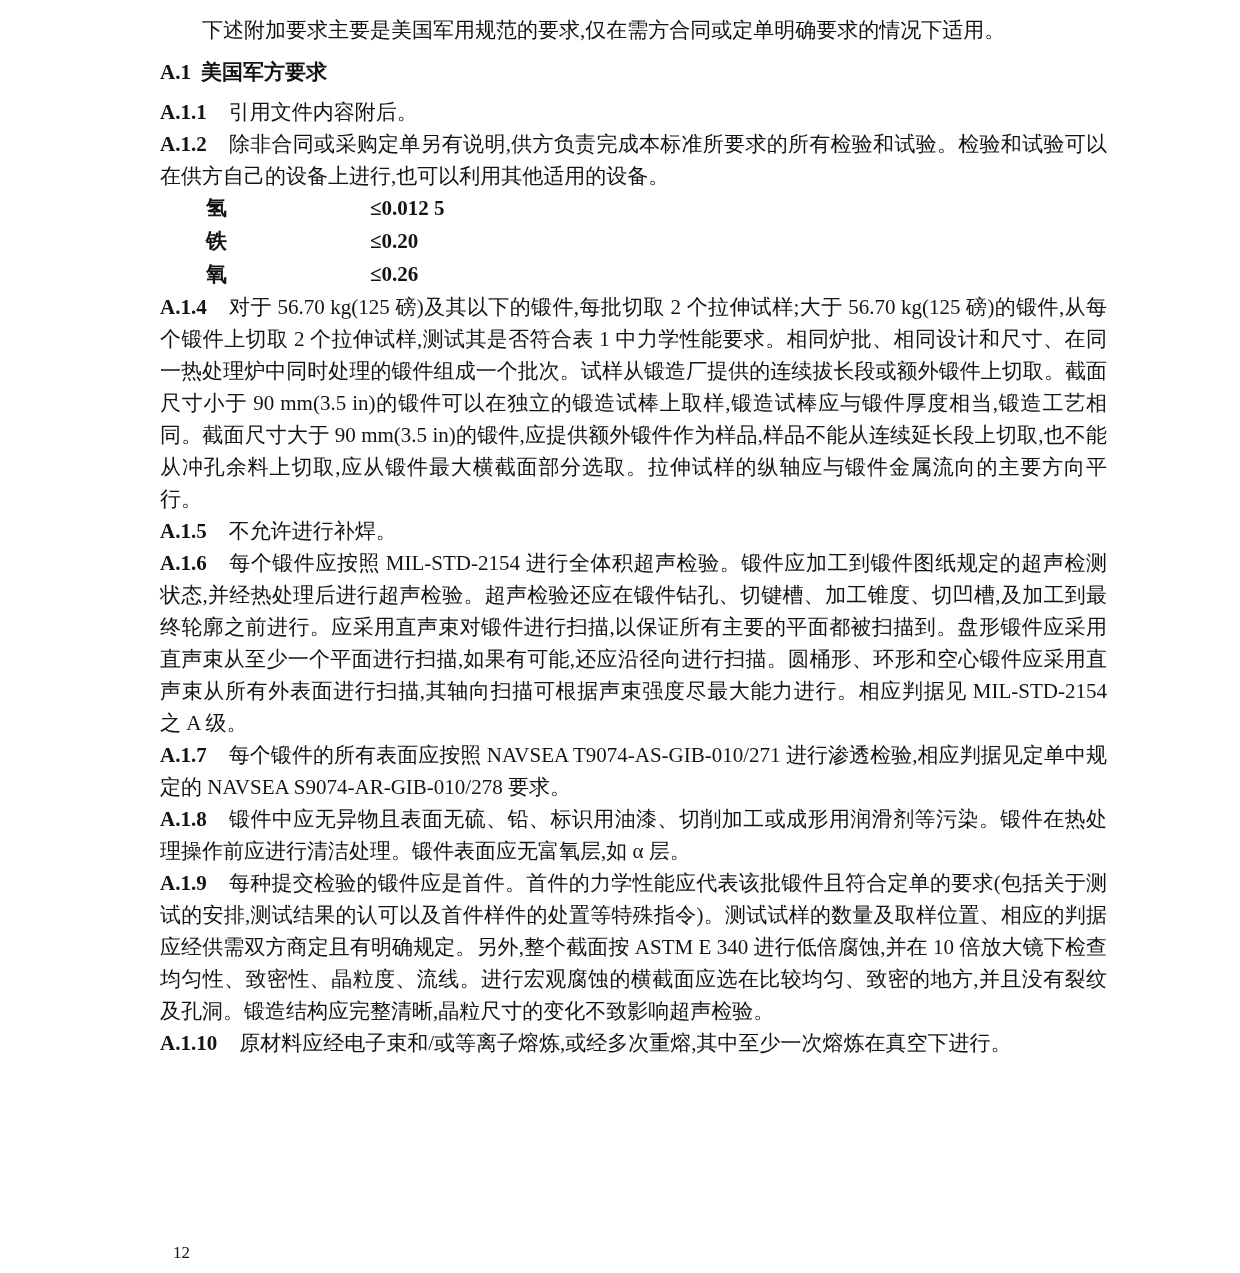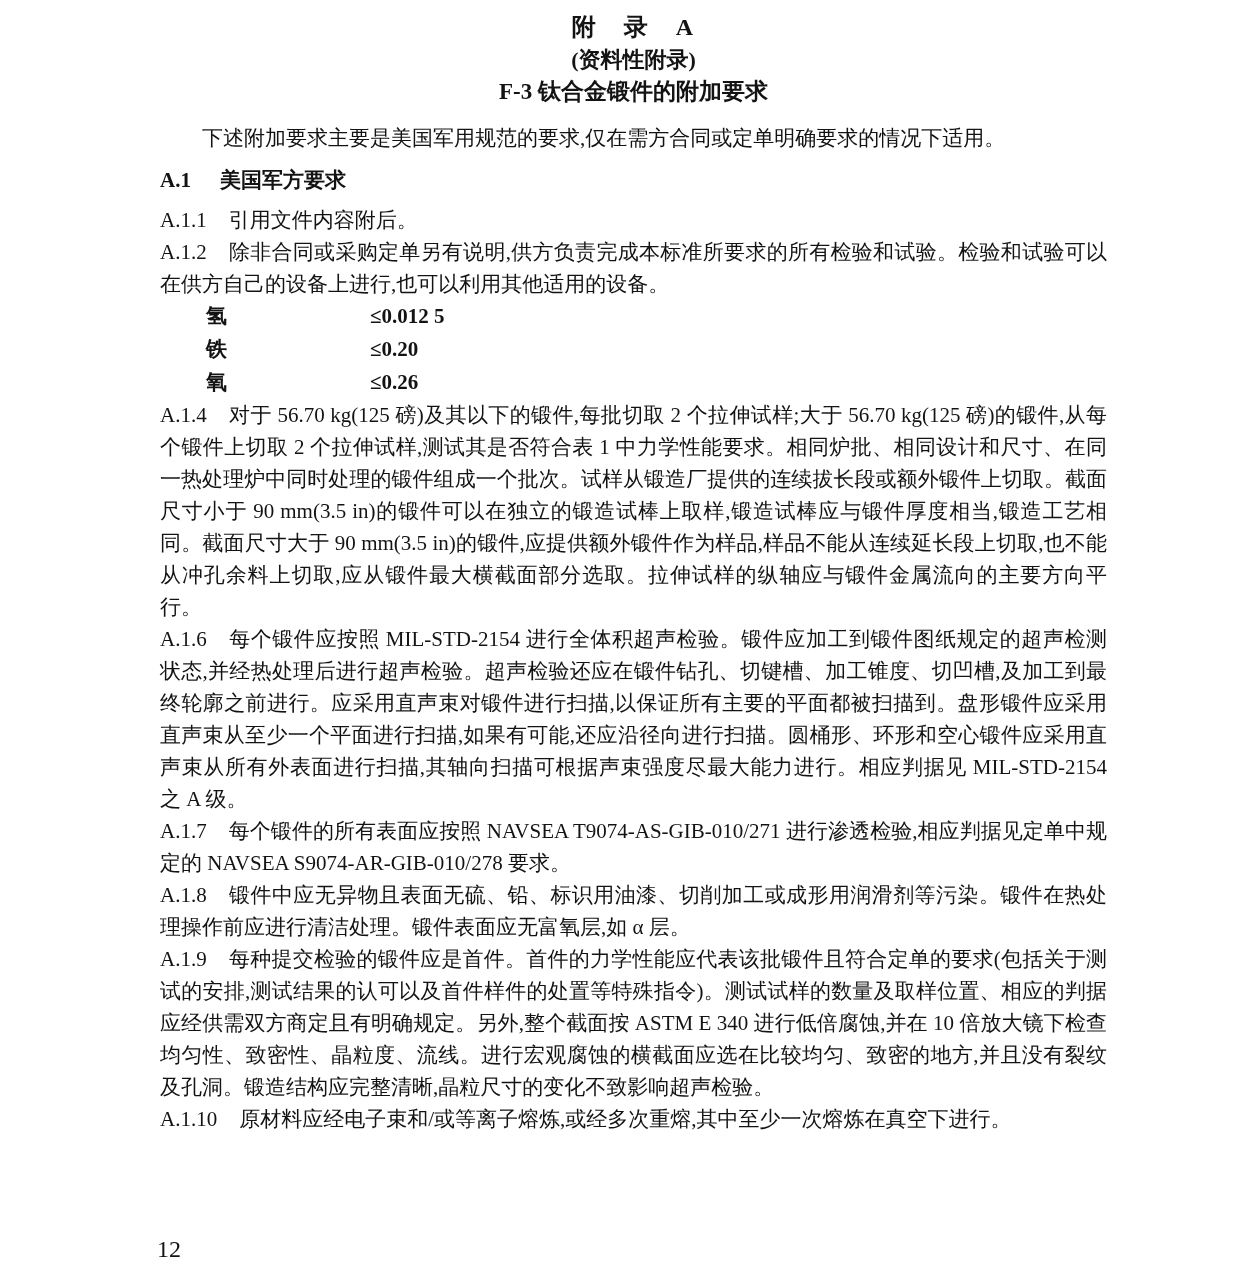--- a/index.html
+++ b/index.html
@@ -45,53 +45,48 @@
     line-height: 32px;
     text-align: justify;
   }
   p.indent { text-indent: 2em; }
   .intro { margin: 4px 0 10px 0; }
   .heading {
     font-weight: bold;
     margin: 10px 0 8px 0;
   }
   .clause .num {
-    font-weight: normal;
+    font-weight: bold;
     margin-right: 22px;
     white-space: nowrap;
   }
-  .heading .num { margin-right: 29px; }
+  .heading .num { margin-right: 10px; }
   .chem-list { margin: 0; }
   .chem-row {
     font-size: 21px;
     line-height: 33px;
     padding-left: 46px;
     font-weight: bold;
   }
   .chem-el {
     display: inline-block;
     width: 164px;
   }
   .pagenum {
     position: absolute;
-    left: 157px;
+    left: 173px;
     bottom: 10px;
-    font-size: 24px;
+    font-size: 17px;
   }
 </style>
 </head>
 <body>
 
 <div class="page">
 
-  <div class="titles">
-    <div class="t1">附　录　A</div>
-    <div class="t2">(资料性附录)</div>
-    <div class="t3">F-3 钛合金锻件的附加要求</div>
-  </div>
 
   <p class="indent intro">下述附加要求主要是美国军用规范的要求,仅在需方合同或定单明确要求的情况下适用。</p>
 
   <p class="heading">
     <span class="num">A.1</span><span>美国军方要求</span>
   </p>
 
   <p class="clause">
     <span class="num">A.1.1</span><span>引用文件内容附后。</span>
   </p>
@@ -110,20 +105,23 @@
     </div>
     <div class="chem-row">
       <span class="chem-el">氧</span><span>≤0.26</span>
     </div>
   </div>
 
   <p class="clause">
     <span class="num">A.1.4</span><span>对于 56.70 kg(125 磅)及其以下的锻件,每批切取 2 个拉伸试样;大于 56.70 kg(125 磅)的锻件,从每个锻件上切取 2 个拉伸试样,测试其是否符合表 1 中力学性能要求。相同炉批、相同设计和尺寸、在同一热处理炉中同时处理的锻件组成一个批次。试样从锻造厂提供的连续拔长段或额外锻件上切取。截面尺寸小于 90 mm(3.5 in)的锻件可以在独立的锻造试棒上取样,锻造试棒应与锻件厚度相当,锻造工艺相同。截面尺寸大于 90 mm(3.5 in)的锻件,应提供额外锻件作为样品,样品不能从连续延长段上切取,也不能从冲孔余料上切取,应从锻件最大横截面部分选取。拉伸试样的纵轴应与锻件金属流向的主要方向平行。</span>
   </p>
 
+  <p class="clause">
+    <span class="num">A.1.5</span><span>不允许进行补焊。</span>
+  </p>
 
   <p class="clause">
     <span class="num">A.1.6</span><span>每个锻件应按照 MIL-STD-2154 进行全体积超声检验。锻件应加工到锻件图纸规定的超声检测状态,并经热处理后进行超声检验。超声检验还应在锻件钻孔、切键槽、加工锥度、切凹槽,及加工到最终轮廓之前进行。应采用直声束对锻件进行扫描,以保证所有主要的平面都被扫描到。盘形锻件应采用直声束从至少一个平面进行扫描,如果有可能,还应沿径向进行扫描。圆桶形、环形和空心锻件应采用直声束从所有外表面进行扫描,其轴向扫描可根据声束强度尽最大能力进行。相应判据见 MIL-STD-2154 之 A 级。</span>
   </p>
 
   <p class="clause">
     <span class="num">A.1.7</span><span>每个锻件的所有表面应按照 NAVSEA T9074-AS-GIB-010/271 进行渗透检验,相应判据见定单中规定的 NAVSEA S9074-AR-GIB-010/278 要求。</span>
   </p>
 
   <p class="clause">

